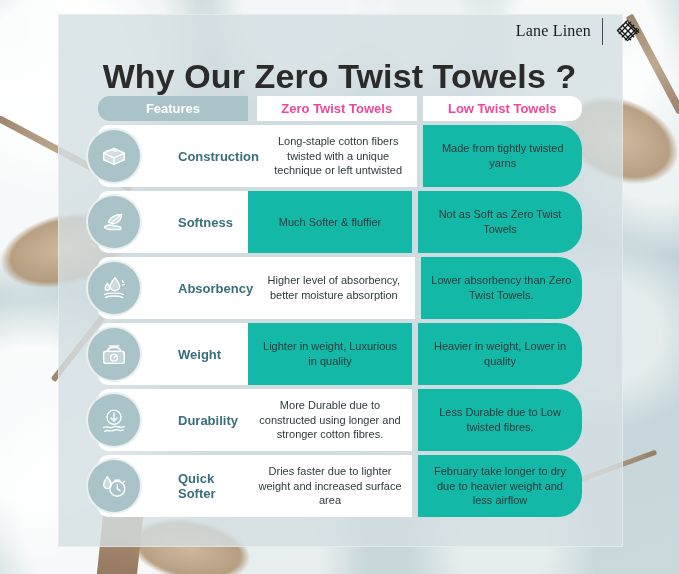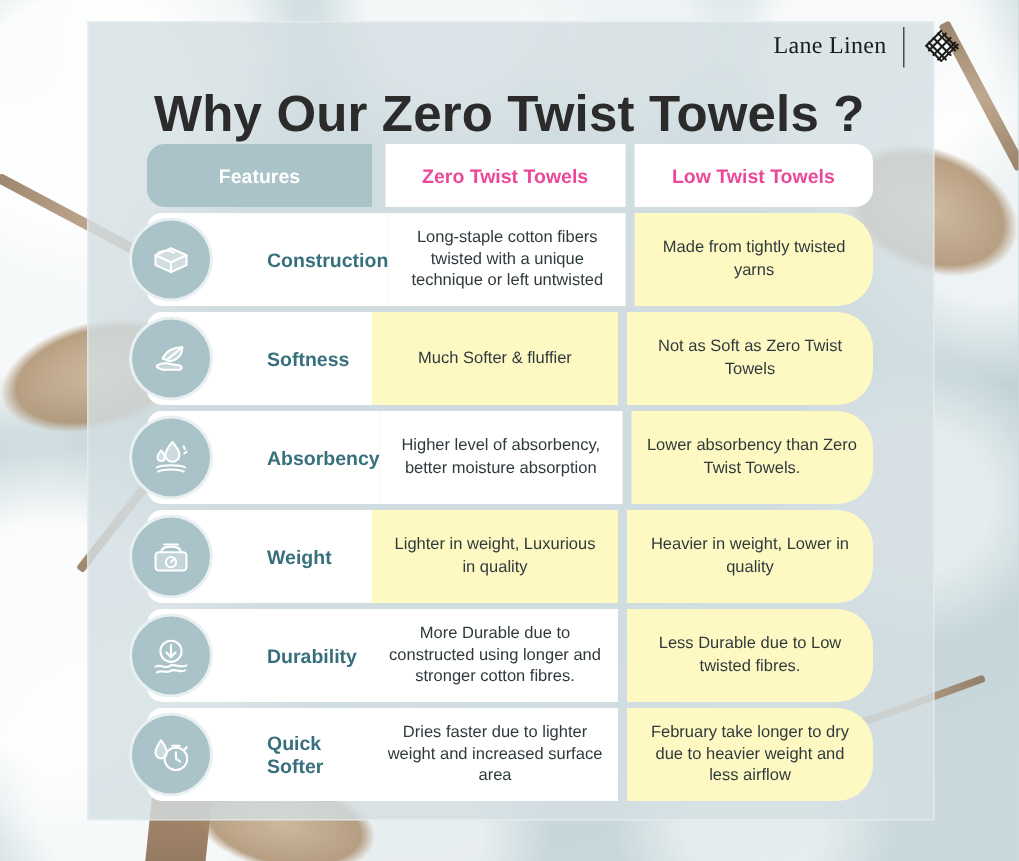--- a/index.html
+++ b/index.html
@@ -48,21 +48,21 @@
   #title{
     position:absolute;left:0;right:0;top:57px;text-align:center;
     font-size:34px;font-weight:bold;color:#2b2b2b;letter-spacing:.1px;
   }
 
   
   #table{position:absolute;left:98px;top:96px;width:484px;}
   .row{display:flex;align-items:stretch;margin-bottom:4px;}
 
   
-  .hdr{height:42px;}
+  .hdr{height:25px;}
   .hdr .feat{
     flex:0 0 150px;background:#a9c3c8;border-radius:12px 0 0 12px;
     display:flex;align-items:center;justify-content:center;
     color:#ffffff;font-weight:bold;font-size:13px;
   }
   .hdr .col{
     flex:1;background:#ffffff;display:flex;align-items:center;justify-content:center;
     color:#ec4899;font-weight:bold;font-size:13px;
   }
   .hdr .col.c1{margin-left:9px;}
@@ -79,21 +79,21 @@
     position:absolute;left:-12px;top:50%;transform:translateY(-50%);
     width:52px;height:52px;border-radius:50%;
     background:#a9c3c8;border:2px solid rgba(255,255,255,.75);
     display:flex;align-items:center;justify-content:center;
   }
   .body .feat .halo svg{width:30px;height:30px;}
   .body .feat .flabel{
     margin-left:80px;font-weight:bold;font-size:13px;color:#37707c;
   }
   .body .cell{
-    flex:1;background:#fef9c3;display:flex;align-items:center;justify-content:center;
+    flex:1;background:#14b8a6;display:flex;align-items:center;justify-content:center;
     text-align:center;font-size:11px;line-height:1.32;color:#2f3a3c;padding:0 10px;
     box-sizing:border-box;
   }
   .body .cell.c1{margin-left:0;}
   .body .cell.c2{margin-left:6px;border-radius:0 24px 24px 0;}
   .body .cell.white{background:#ffffff;}
 </style>
 </head>
 <body>
 

